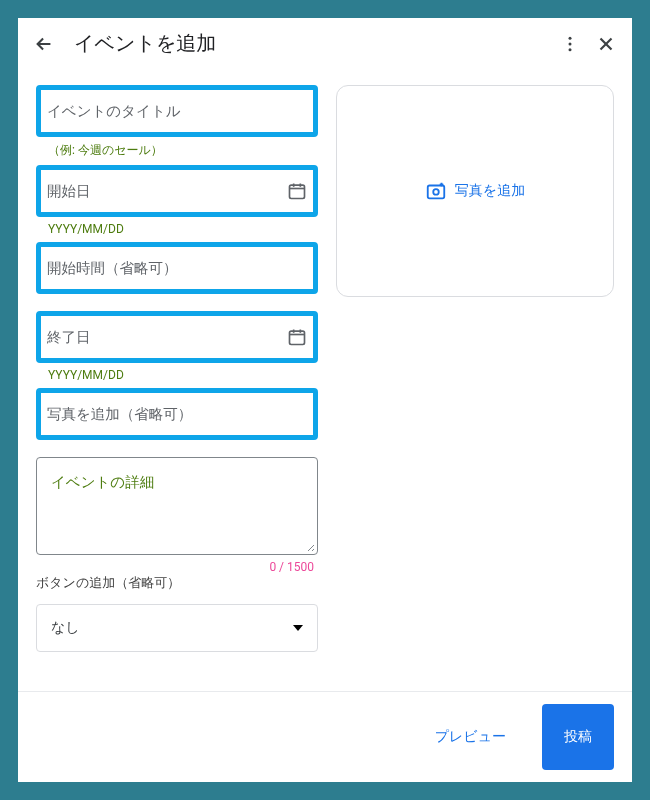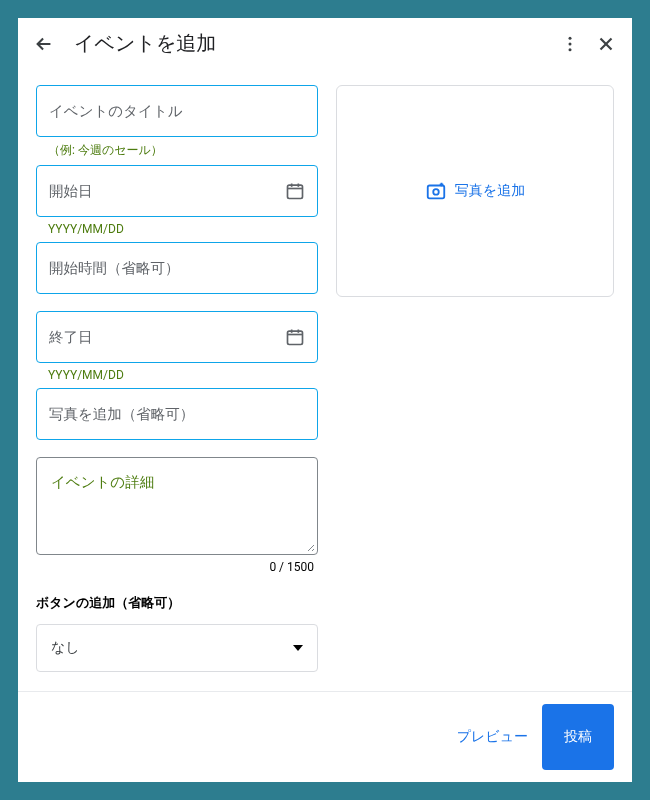--- a/index.html
+++ b/index.html
@@ -53,24 +53,24 @@
       flex-direction: column;
     }
     .right-col {
       width: 278px;
     }
     .field-wrap {
       margin-top: 16px;
     }
     .field-wrap.tight { margin-top: 6px; }
     .input-box {
-      border: 1px solid #0ea5e9;
+      border: 5px solid #0ea5e9;
       border-radius: 4px;
       height: 52px;
-      padding: 0 12px;
+      padding: 0 6px;
       display: flex;
       align-items: center;
       justify-content: space-between;
     }
     .input-box .placeholder {
       color: #5f6368;
       font-size: 14.5px;
     }
     .helper-text {
       font-size: 12px;
@@ -93,67 +93,65 @@
       font-size: 14.5px;
     }
     .textarea-resize {
       position: absolute;
       right: 2px;
       bottom: 2px;
       color: #80868b;
     }
     .char-count {
       font-size: 12px;
-      color: #000000;
+      color: #ec4899;
       text-align: right;
       padding: 5px 4px 0 0;
     }
     .section-label {
       font-size: 13px;
-      color: #000000;
-      margin-top: 20px;
-      font-weight: bold;
+      color: #404040;
     }
     .select-box {
       border: 1px solid #dadce0;
       border-radius: 4px;
       height: 48px;
       margin-top: 12px;
       padding: 0 14px;
       display: flex;
       align-items: center;
       justify-content: space-between;
     }
     .select-box .value {
       color: #3c4043;
       font-size: 14px;
     }
     .photo-box {
       border: 1px solid #dadce0;
-      border-radius: 6px;
+      border-radius: 12px;
       height: 212px;
       margin-top: 16px;
       display: flex;
       align-items: center;
       justify-content: center;
       gap: 8px;
       color: #1a73e8;
       cursor: pointer;
     }
     .photo-label {
       font-size: 14px;
       color: #1a73e8;
     }
     .footer {
       border-top: 1px solid #e8eaed;
       padding: 12px 18px;
       display: flex;
       justify-content: flex-end;
       align-items: center;
-      gap: 2px;
+      gap: 24px;
     }
     .btn-text {
       color: #1a73e8;
       font-size: 14px;
       padding: 8px 12px;
       cursor: pointer;
       border-radius: 4px;
     }
     .btn-primary {
       background: #1a73e8;

